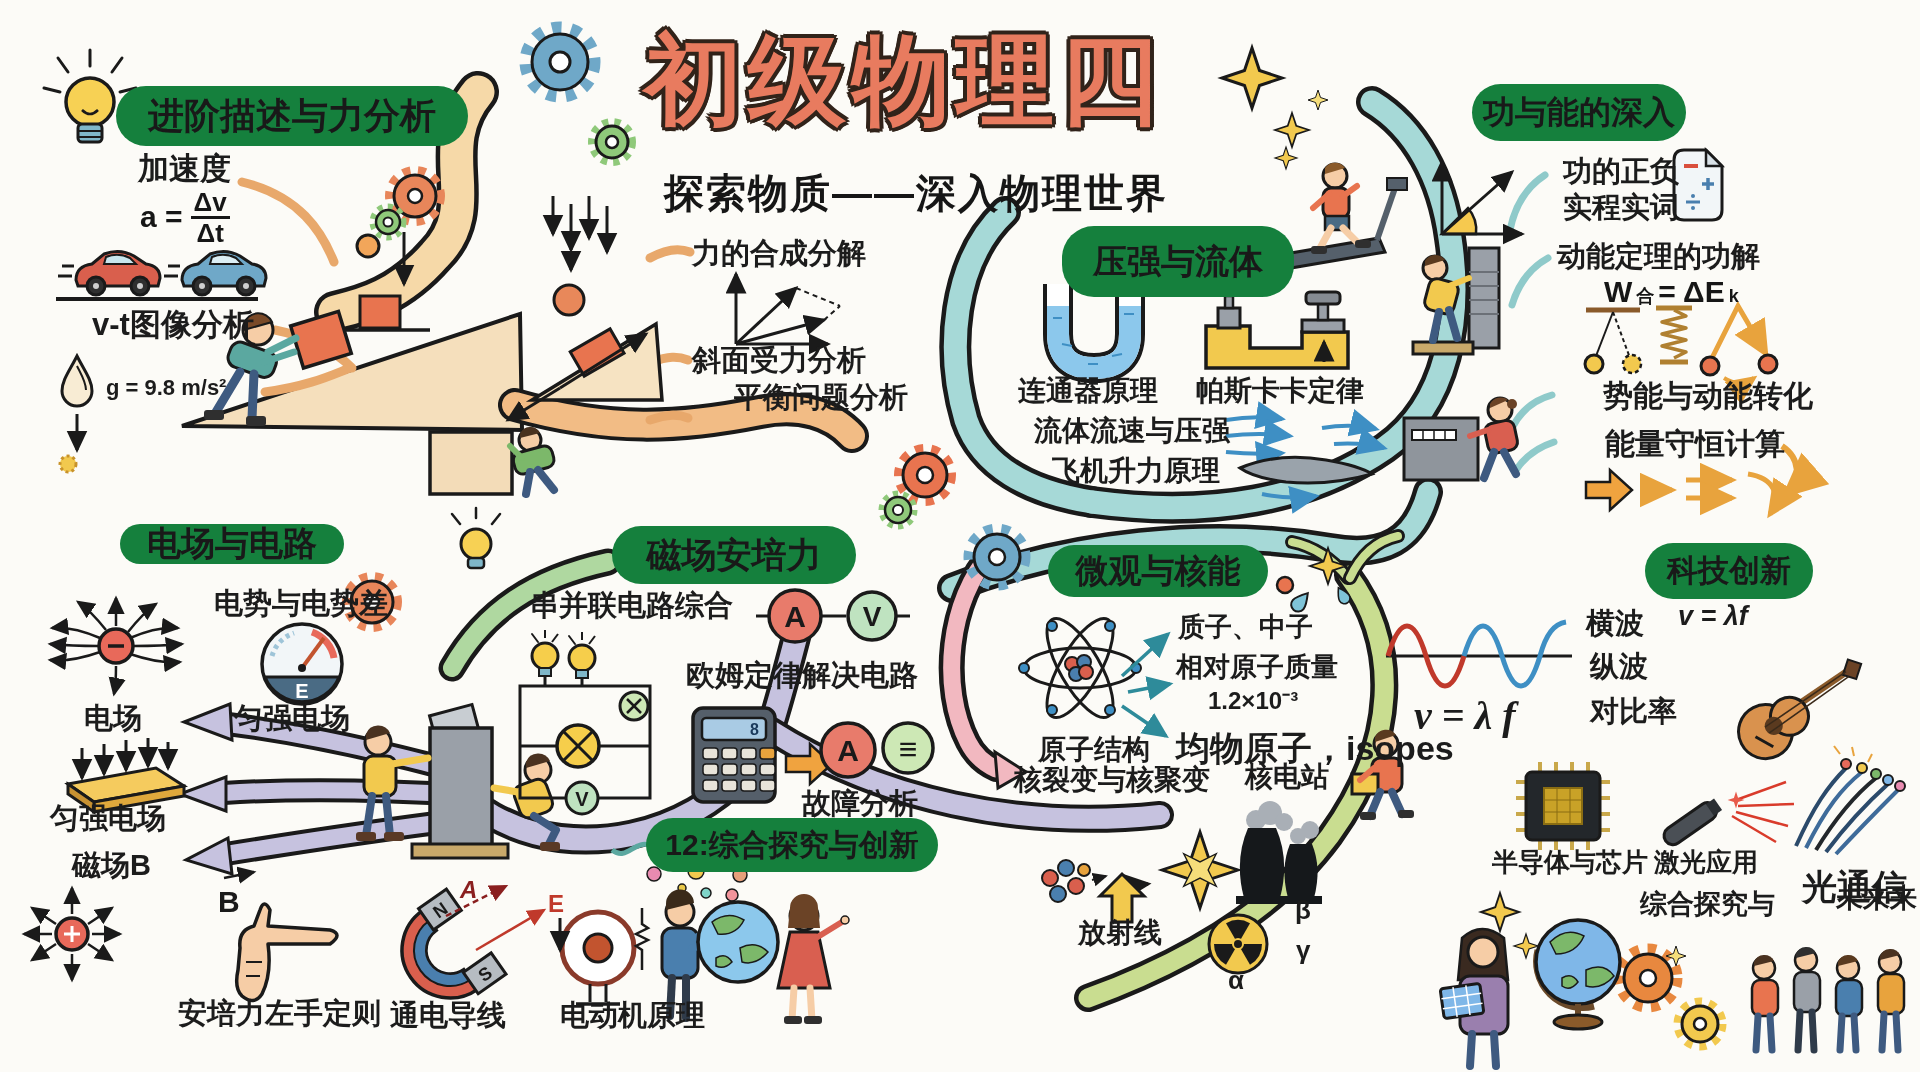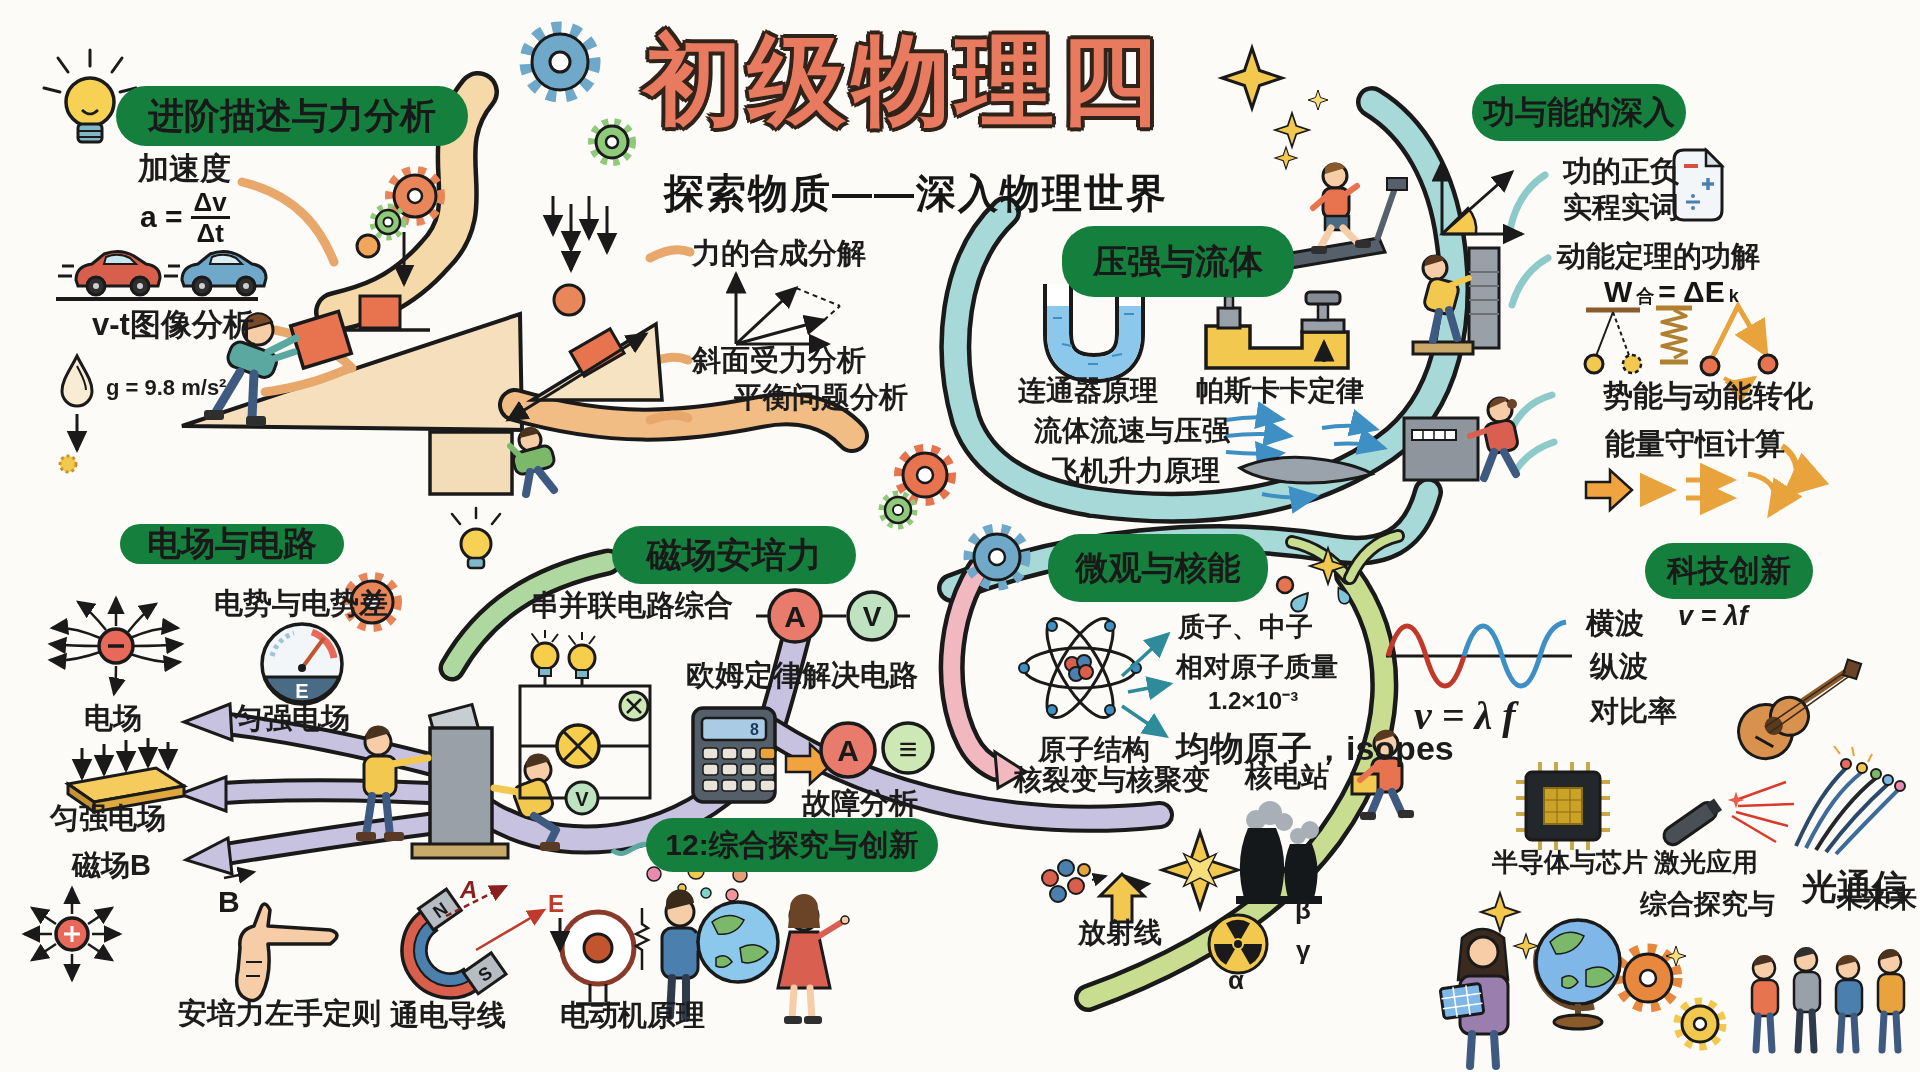--- a/index.html
+++ b/index.html
@@ -812,21 +812,21 @@
 </svg>
 
 <div class="ttl" style="left:644px;top:16px;font-size:98px;">初级物理四</div>
 <div class="sub" style="left:664px;top:166px;font-size:40px;">探索物质——深入物理世界</div>
 
 <div class="pill" style="left:116px;top:86px;width:352px;height:60px;font-size:36px;">进阶描述与力分析</div>
 <div class="pill" style="left:1472px;top:84px;width:214px;height:57px;font-size:32px;">功与能的深入</div>
 <div class="pill" style="left:1062px;top:226px;width:232px;height:71px;font-size:34px;">压强与流体</div>
 <div class="pill" style="left:120px;top:524px;width:224px;height:40px;font-size:34px;">电场与电路</div>
 <div class="pill" style="left:612px;top:526px;width:244px;height:58px;font-size:35px;">磁场安培力</div>
-<div class="pill" style="left:1048px;top:534px;width:220px;height:68px;font-size:33px;">微观与核能</div>
+<div class="pill" style="left:1048px;top:545px;width:220px;height:52px;font-size:33px;">微观与核能</div>
 <div class="pill" style="left:1645px;top:543px;width:168px;height:56px;font-size:31px;">科技创新</div>
 <div class="pill" style="left:646px;top:818px;width:292px;height:54px;font-size:30px;">12:综合探究与创新</div>
 
 <div class="lbl" style="left:138px;top:152px;font-size:31px;">加速度</div>
 <div class="lbl fform" style="left:140px;top:188px;font-size:30px;">
   <span>a =</span>
   <span class="frac" style="font-size:26px;">
     <span class="num">Δv</span>
     <span>Δt</span>
   </span>

